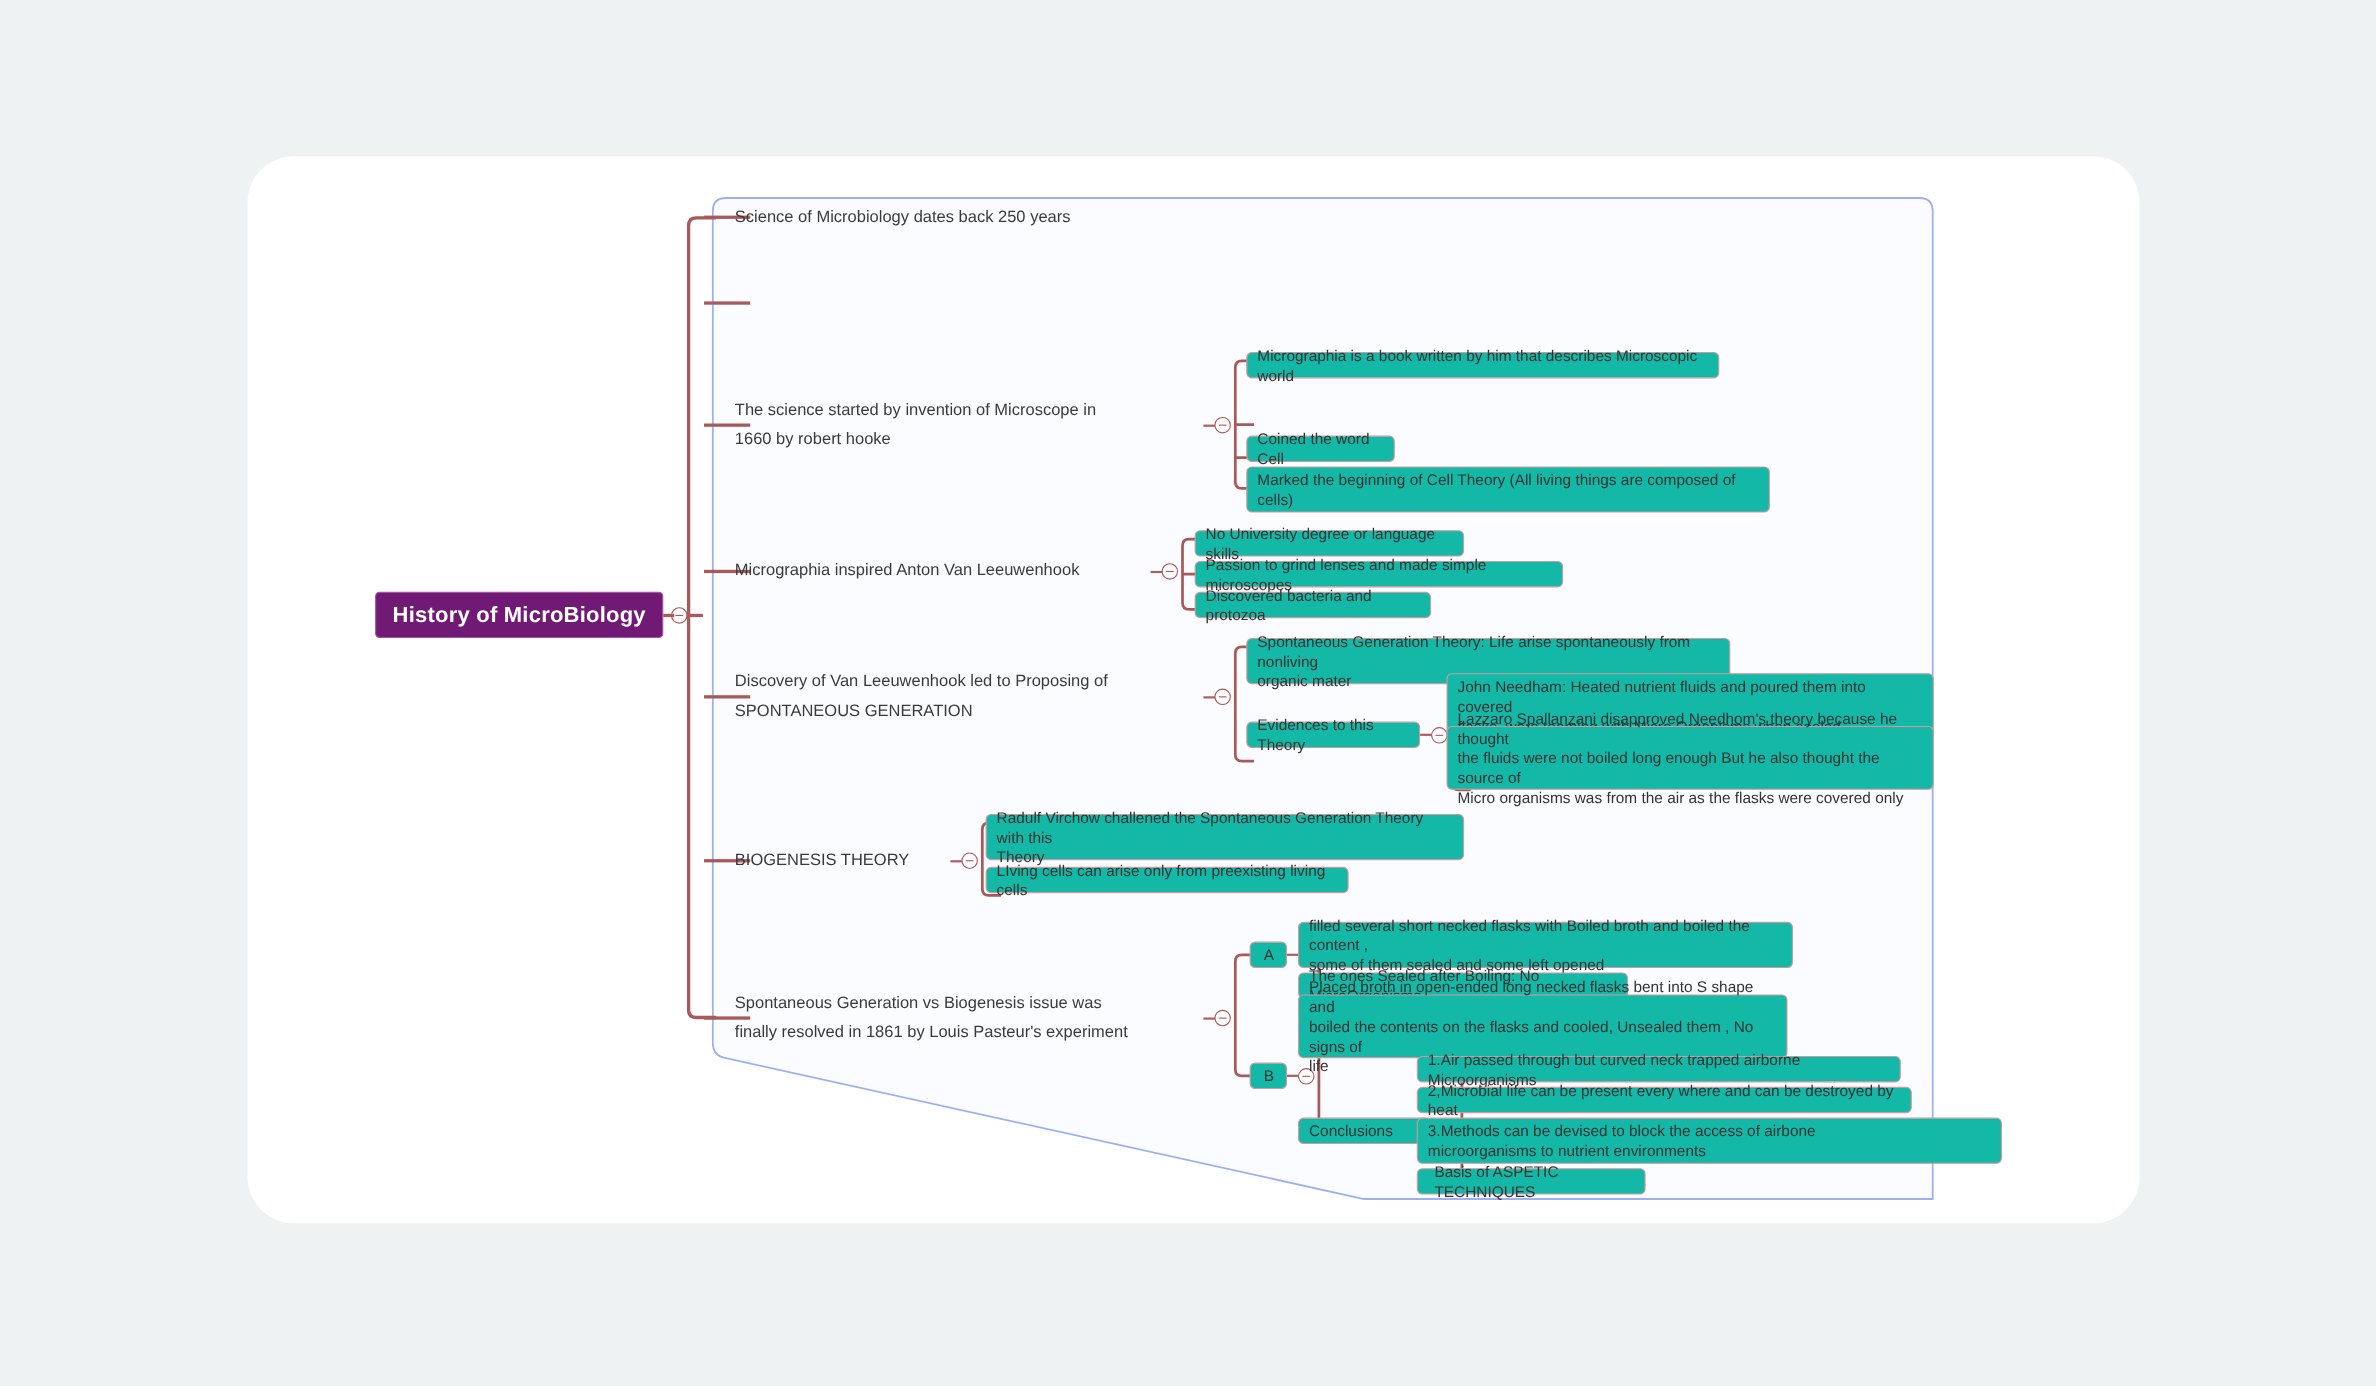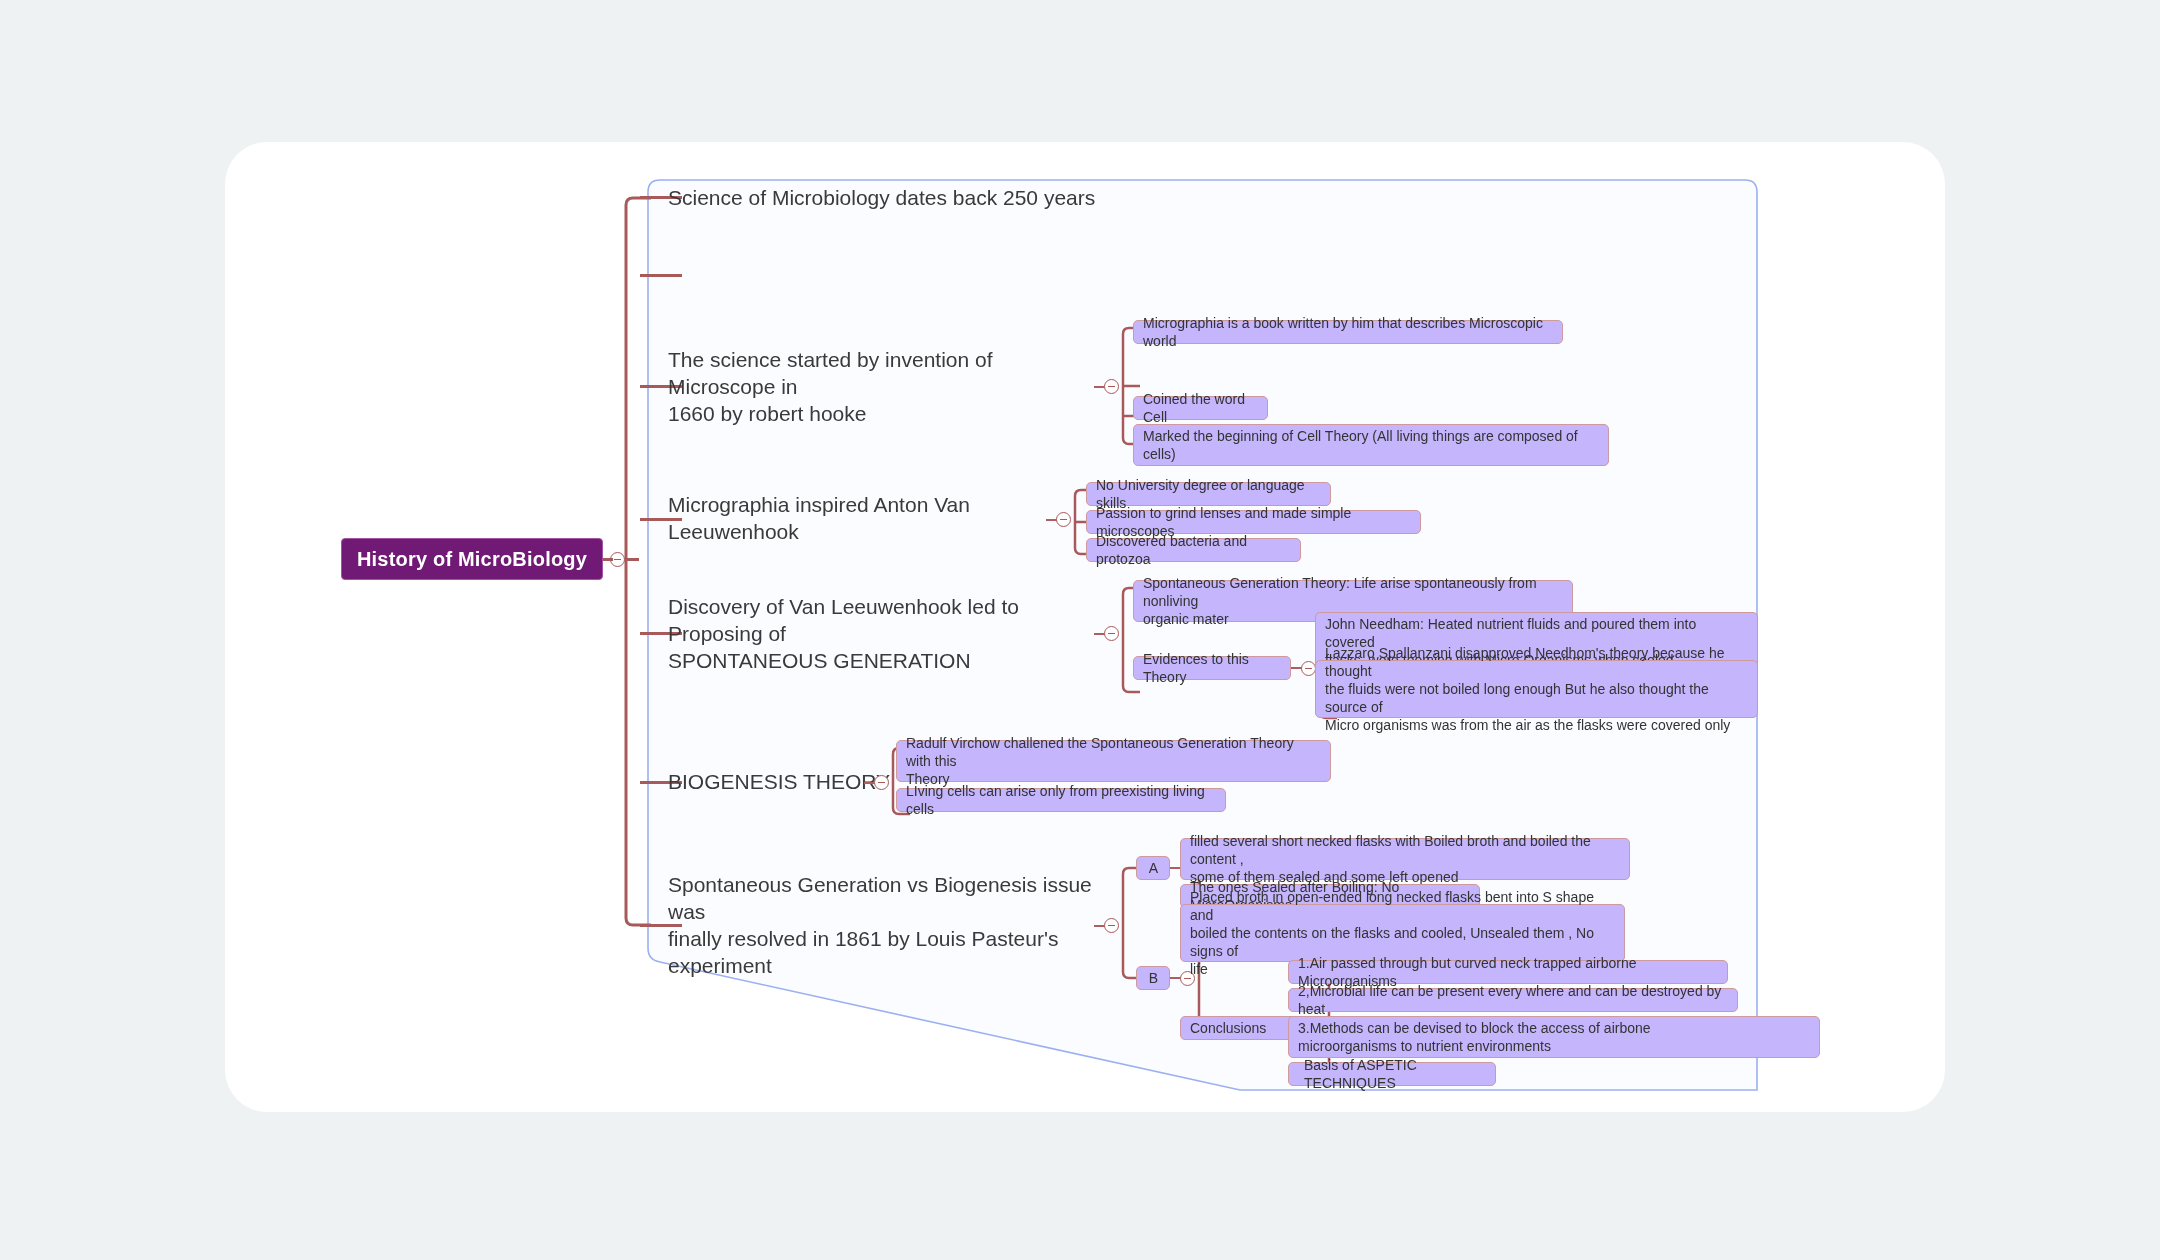--- a/index.html
+++ b/index.html
@@ -55,31 +55,31 @@
     color: #ffffff;
     font-size: 20px;
     font-weight: bold;
     display: flex;
     align-items: center;
     justify-content: center;
     letter-spacing: 0.2px;
   }
   
   .l1 {
-    font-size: 21px;
+    font-size: 15px;
     line-height: 27px;
     color: #3a3a3a;
     display: flex;
     align-items: center;
   }
   
   .box {
     border: 1px solid #cf9a9d;
     border-radius: 5px;
-    background: #c4b5fd;
+    background: #14b8a6;
     font-size: 14px;
     line-height: 18px;
     color: #333333;
     padding: 5px 8px 5px 9px;
     display: flex;
     align-items: center;
   }
   .box.center { justify-content: center; }
   
   .conn {

